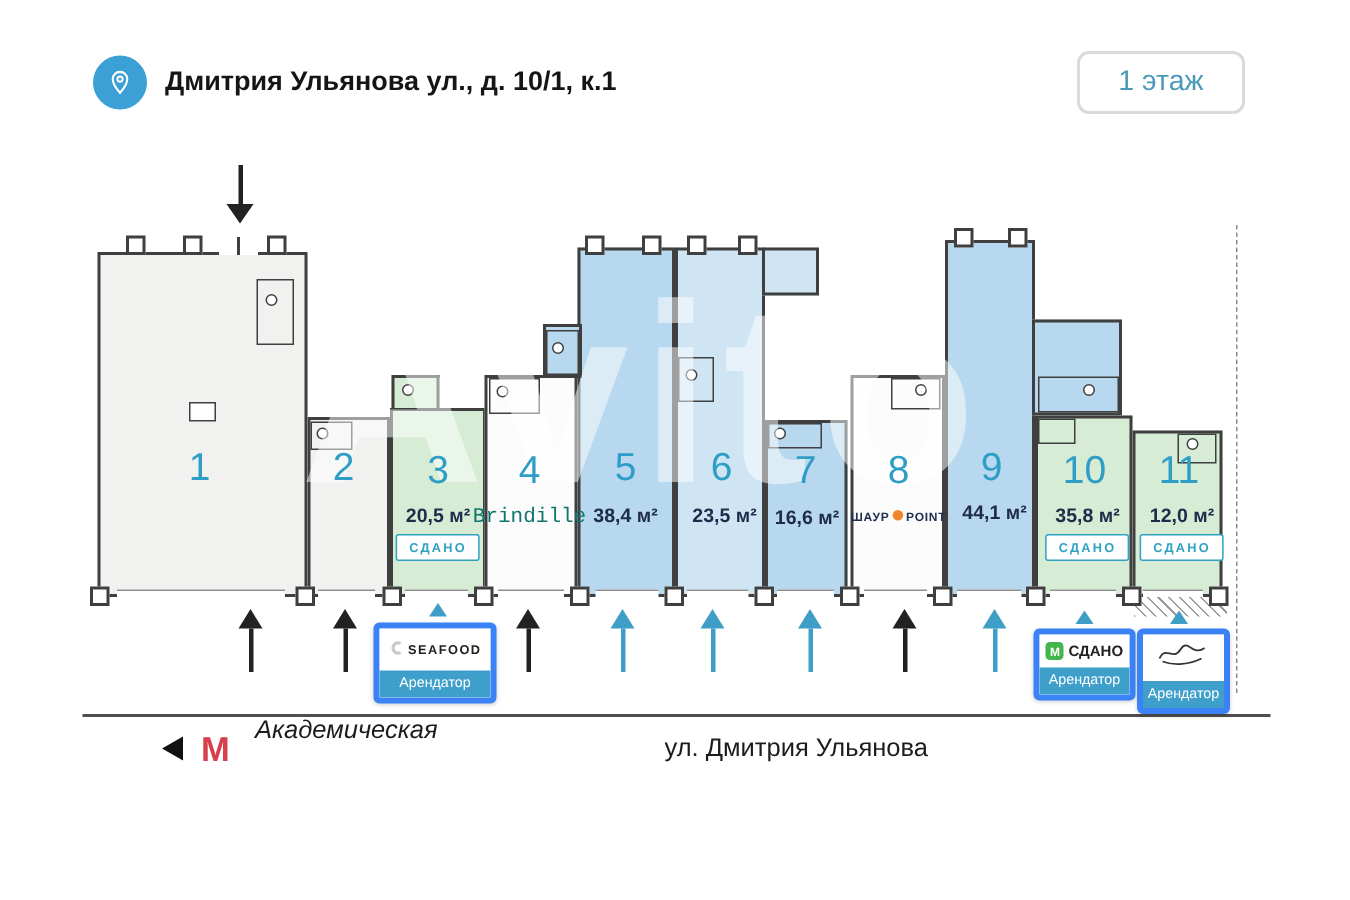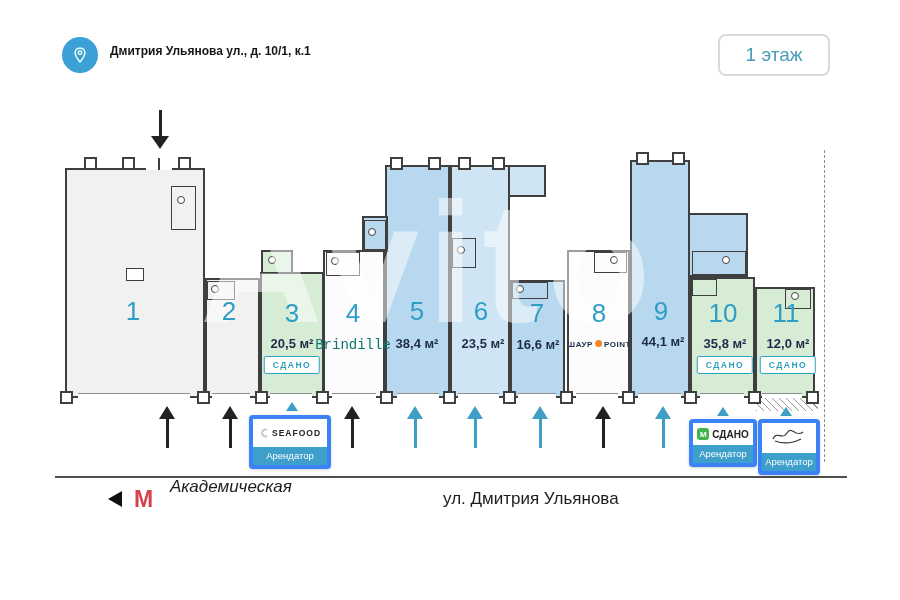--- a/index.html
+++ b/index.html
@@ -1,20 +1,20 @@
 <!DOCTYPE html>
 <html><head>
 <meta charset="utf-8">
 <style>
   * { box-sizing: border-box; margin: 0; padding: 0; }
   html,body { width:900px; height:600px; background:#ffffff; font-family:"Liberation Sans",sans-serif; position:relative; overflow:hidden; }
 
   
   .header-pin { position:absolute; left:62px; top:37px; width:36px; height:36px; border-radius:50%; background:#3aa0d6; display:flex; align-items:center; justify-content:center; }
-  .header-address { position:absolute; left:110px; top:44px; font-size:12px; font-weight:bold; color:#151515; }
+  .header-address { position:absolute; left:110px; top:44px; font-size:18px; font-weight:bold; color:#151515; }
   .floor-badge { position:absolute; left:718px; top:34px; width:112px; height:42px; border:2px solid #dadada; border-radius:8px; color:#4a9ab8; font-size:19px; display:flex; align-items:center; justify-content:center; background:#fff; }
 
   
   .room { position:absolute; border:2px solid #3f3f3f; z-index:1; }
   .f-gray { background:#f1f1f0; } .f-green { background:#d6ecd5; }
   .f-blue { background:#b7d8ee; } .f-lblue { background:#d0e5f4; } .f-white { background:#fcfcfc; }
   .bath { position:absolute; border:1.5px solid #3f3f3f; z-index:2; }
   .fx { position:absolute; width:8px; height:8px; border:1.5px solid #3f3f3f; border-radius:50%; background:#fff; z-index:3; }
   .pier { position:absolute; width:13px; height:13px; background:#fff; border:2px solid #3f3f3f; z-index:3; }
   .win { position:absolute; height:5px; background:#fff; border-top:1.5px solid #8e8e8e; z-index:2; }

